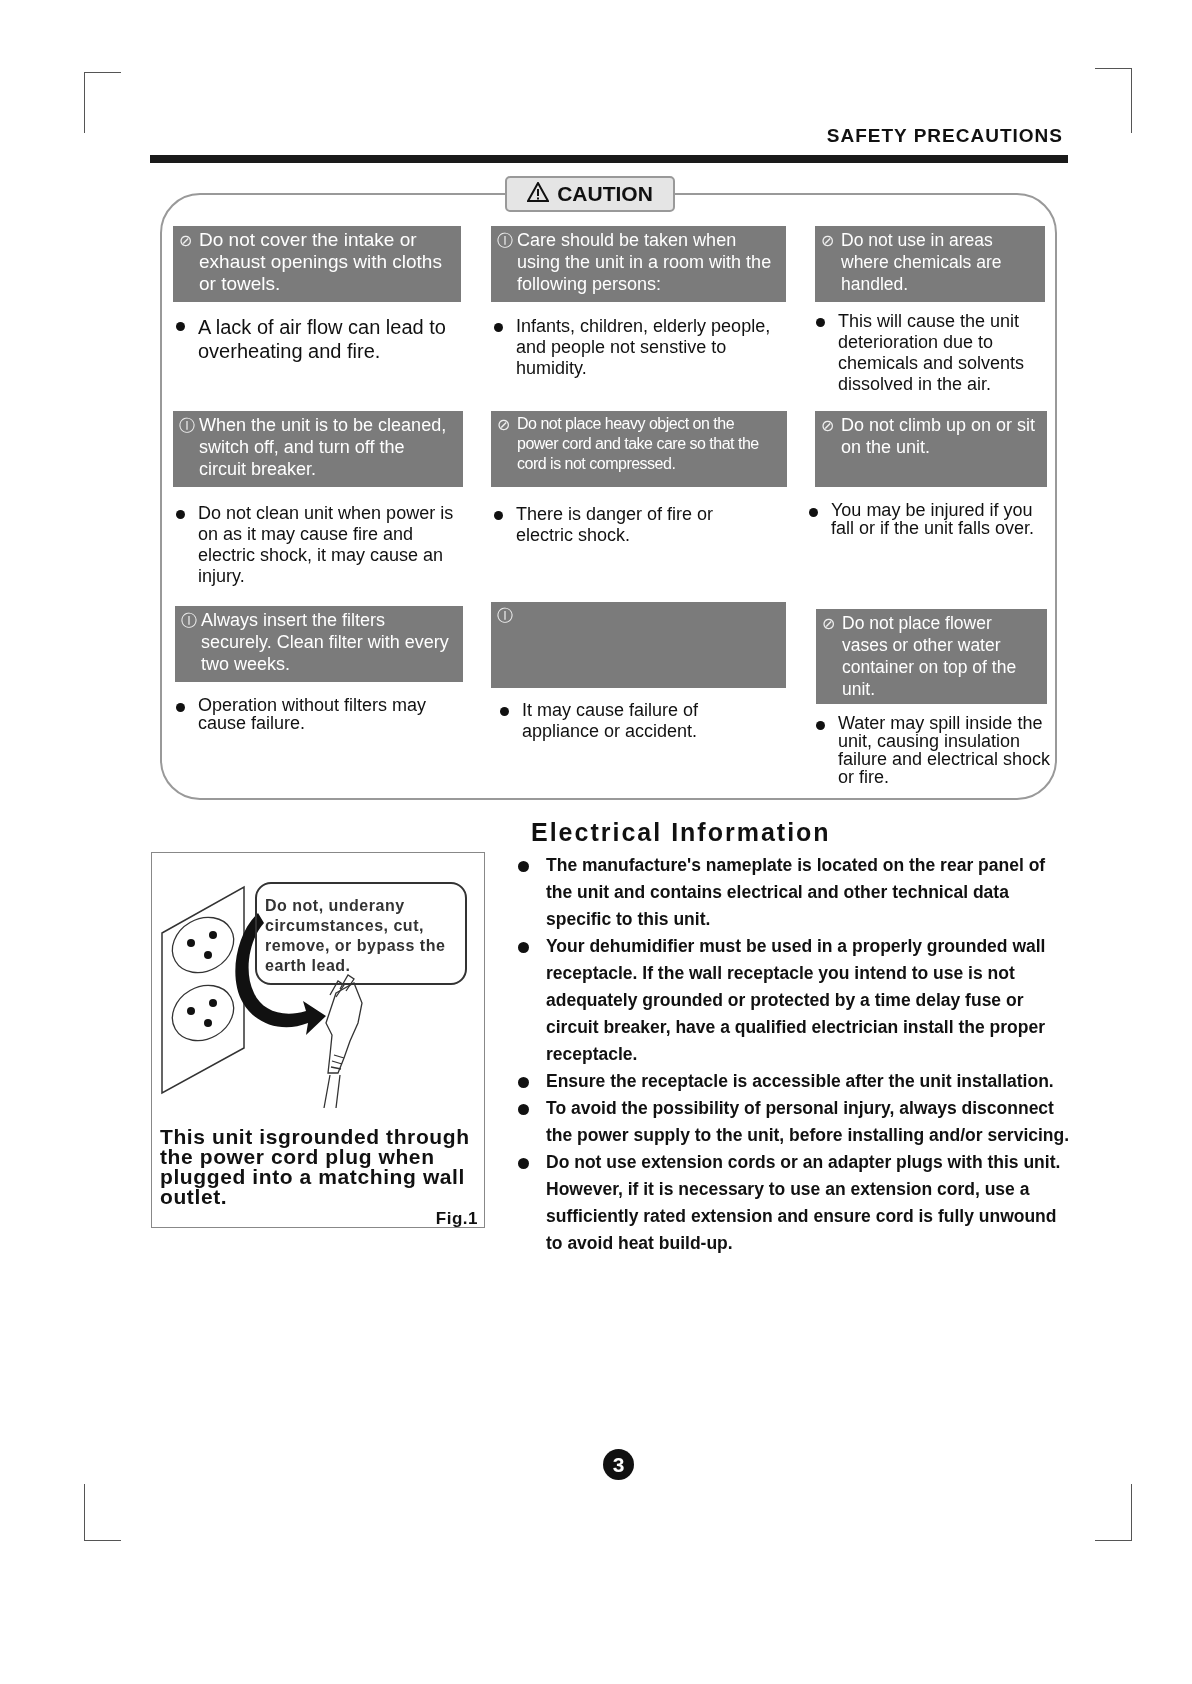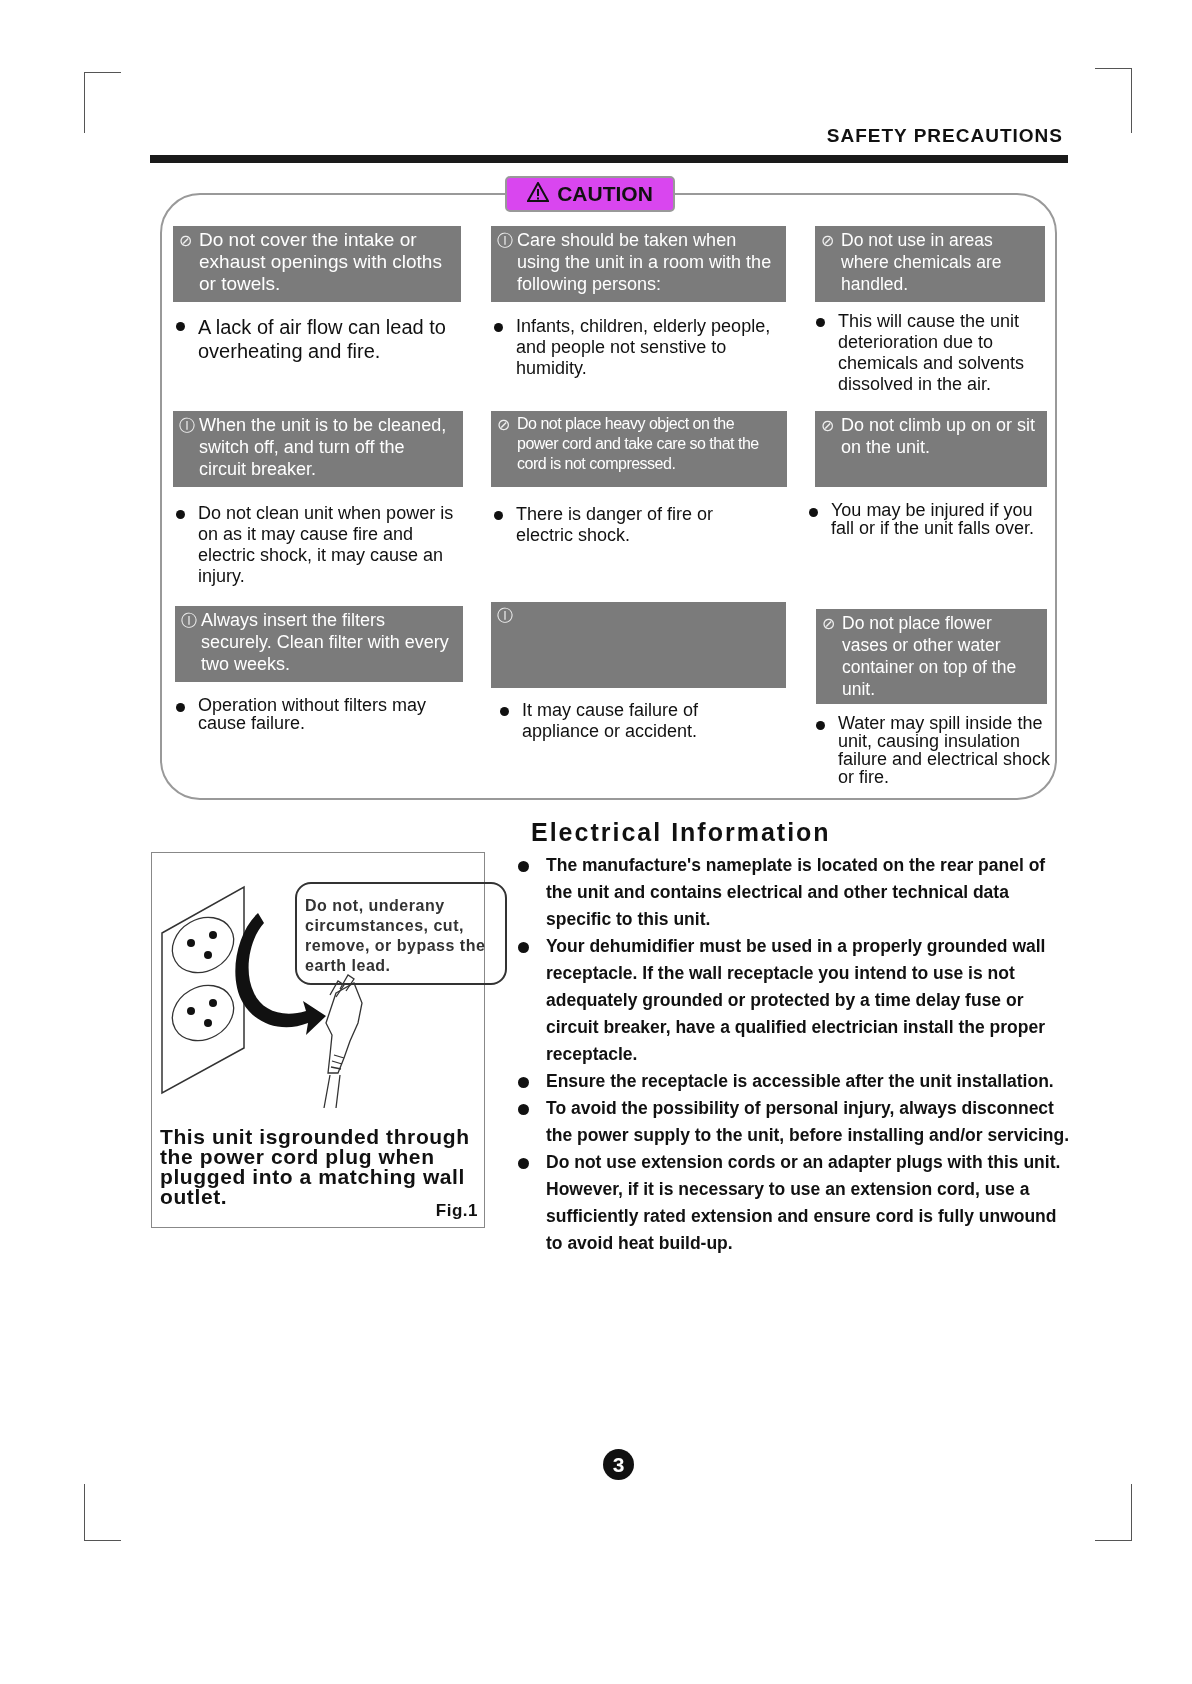--- a/index.html
+++ b/index.html
@@ -2,32 +2,32 @@
 <html><head>
 <meta charset="utf-8">
 <style>
   html,body{margin:0;padding:0;background:#fff;}
   body{width:1192px;height:1684px;position:relative;overflow:hidden;font-family:"Liberation Sans",sans-serif;color:#111;}
   .abs{position:absolute;}
   .crop{position:absolute;border-color:#555;border-style:solid;border-width:0;}
   .header-title{position:absolute;right:129px;top:125px;font-size:19px;font-weight:bold;letter-spacing:1px;}
   .header-bar{position:absolute;left:150px;top:155px;width:918px;height:8px;background:#1a1a1a;}
   .panel{position:absolute;left:160px;top:193px;width:893px;height:603px;border:2px solid #999;border-radius:40px;}
-  .caution{position:absolute;left:505px;top:176px;width:166px;height:32px;background:#d946ef;border:2px solid #999;border-radius:5px;font-weight:bold;font-size:21px;display:flex;align-items:center;justify-content:center;gap:8px;}
+  .caution{position:absolute;left:505px;top:176px;width:166px;height:32px;background:#e5e5e5;border:2px solid #999;border-radius:5px;font-weight:bold;font-size:21px;display:flex;align-items:center;justify-content:center;gap:8px;}
   .gbox{position:absolute;background:#7b7b7b;color:#fff;font-size:19px;line-height:22px;padding:3px 8px 3px 26px;box-sizing:border-box;}
   .gbox.cond{font-size:16px;line-height:20px;letter-spacing:-0.5px;}
   .gbox .ic{position:absolute;left:6px;top:4px;font-size:16px;color:#eee;}
   .bul{position:absolute;font-size:18px;line-height:21px;padding-left:26px;box-sizing:border-box;}
   .bul.big{font-size:20px;line-height:24px;}
   .bul.tight{line-height:18px;}
   .bul::before{content:"";position:absolute;left:4px;top:7px;width:9px;height:9px;border-radius:50%;background:#111;}
   .fig{position:absolute;left:151px;top:852px;width:334px;height:376px;border:1.5px solid #888;box-sizing:border-box;}
-  .bubble{position:absolute;left:103px;top:29px;width:212px;height:103px;border:2px solid #333;border-radius:16px;box-sizing:border-box;padding:12px 8px;font-weight:bold;font-size:16px;line-height:20px;letter-spacing:0.5px;color:#333;margin-left:40px;}
+  .bubble{position:absolute;left:103px;top:29px;width:212px;height:103px;border:2px solid #333;border-radius:16px;box-sizing:border-box;padding:12px 8px;font-weight:bold;font-size:16px;line-height:20px;letter-spacing:0.5px;color:#333;}
   .fig-cap{position:absolute;left:8px;top:274px;width:320px;font-weight:bold;font-size:21px;line-height:20px;letter-spacing:0.6px;}
-  .fig-num{position:absolute;right:6px;top:348px;font-weight:bold;font-size:17px;letter-spacing:0.5px;}
+  .fig-num{position:absolute;right:6px;top:356px;font-weight:bold;font-size:17px;letter-spacing:0.5px;}
   .elec-title{position:absolute;left:531px;top:818px;font-size:25px;font-weight:bold;letter-spacing:2px;}
   .elist{position:absolute;left:516px;top:852px;width:560px;}
   .eitem{position:relative;padding-left:30px;font-size:17.5px;line-height:27px;font-weight:bold;}
   .eitem::before{content:"";position:absolute;left:2px;top:9px;width:11px;height:11px;border-radius:50%;background:#111;}
   .pnum{position:absolute;left:603px;top:1449px;width:31px;height:31px;border-radius:50%;background:#111;color:#fff;font-weight:bold;font-size:21px;display:flex;align-items:center;justify-content:center;}
 </style>
 </head>
 <body>
 
 <div class="crop" style="left:84px;top:72px;width:36px;height:60px;border-left-width:1.5px;border-top-width:1.5px;"></div>

